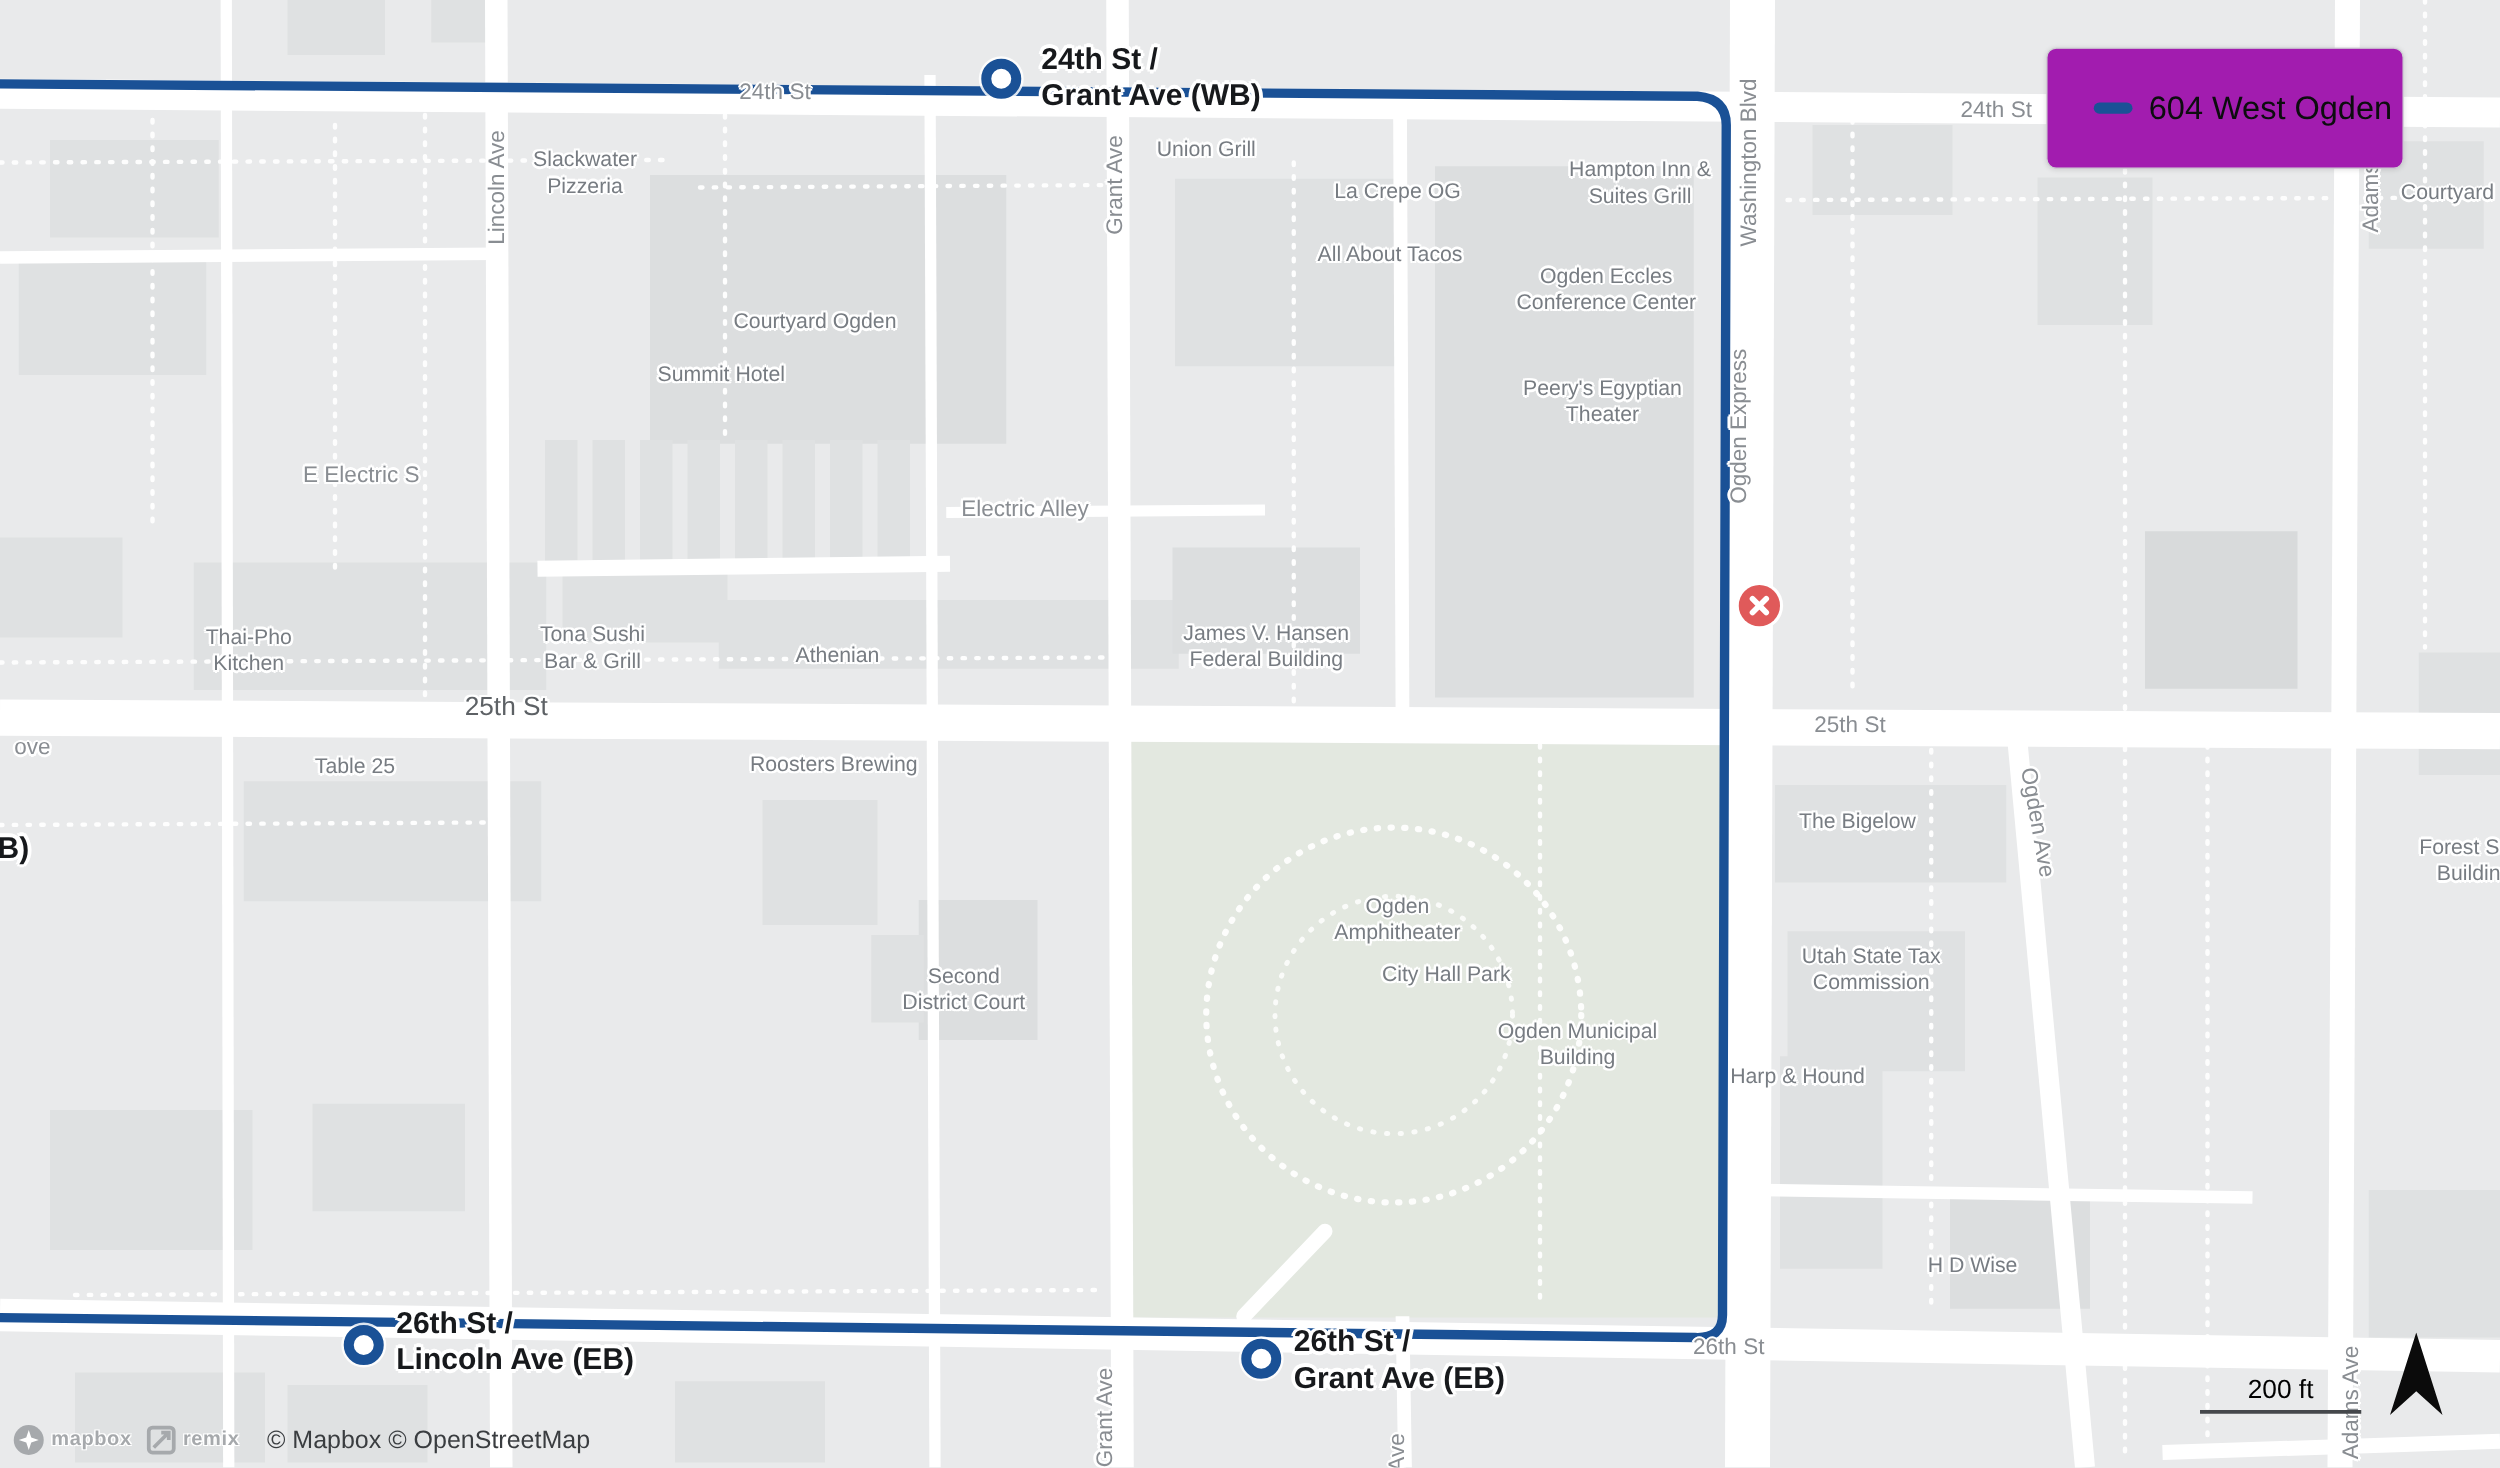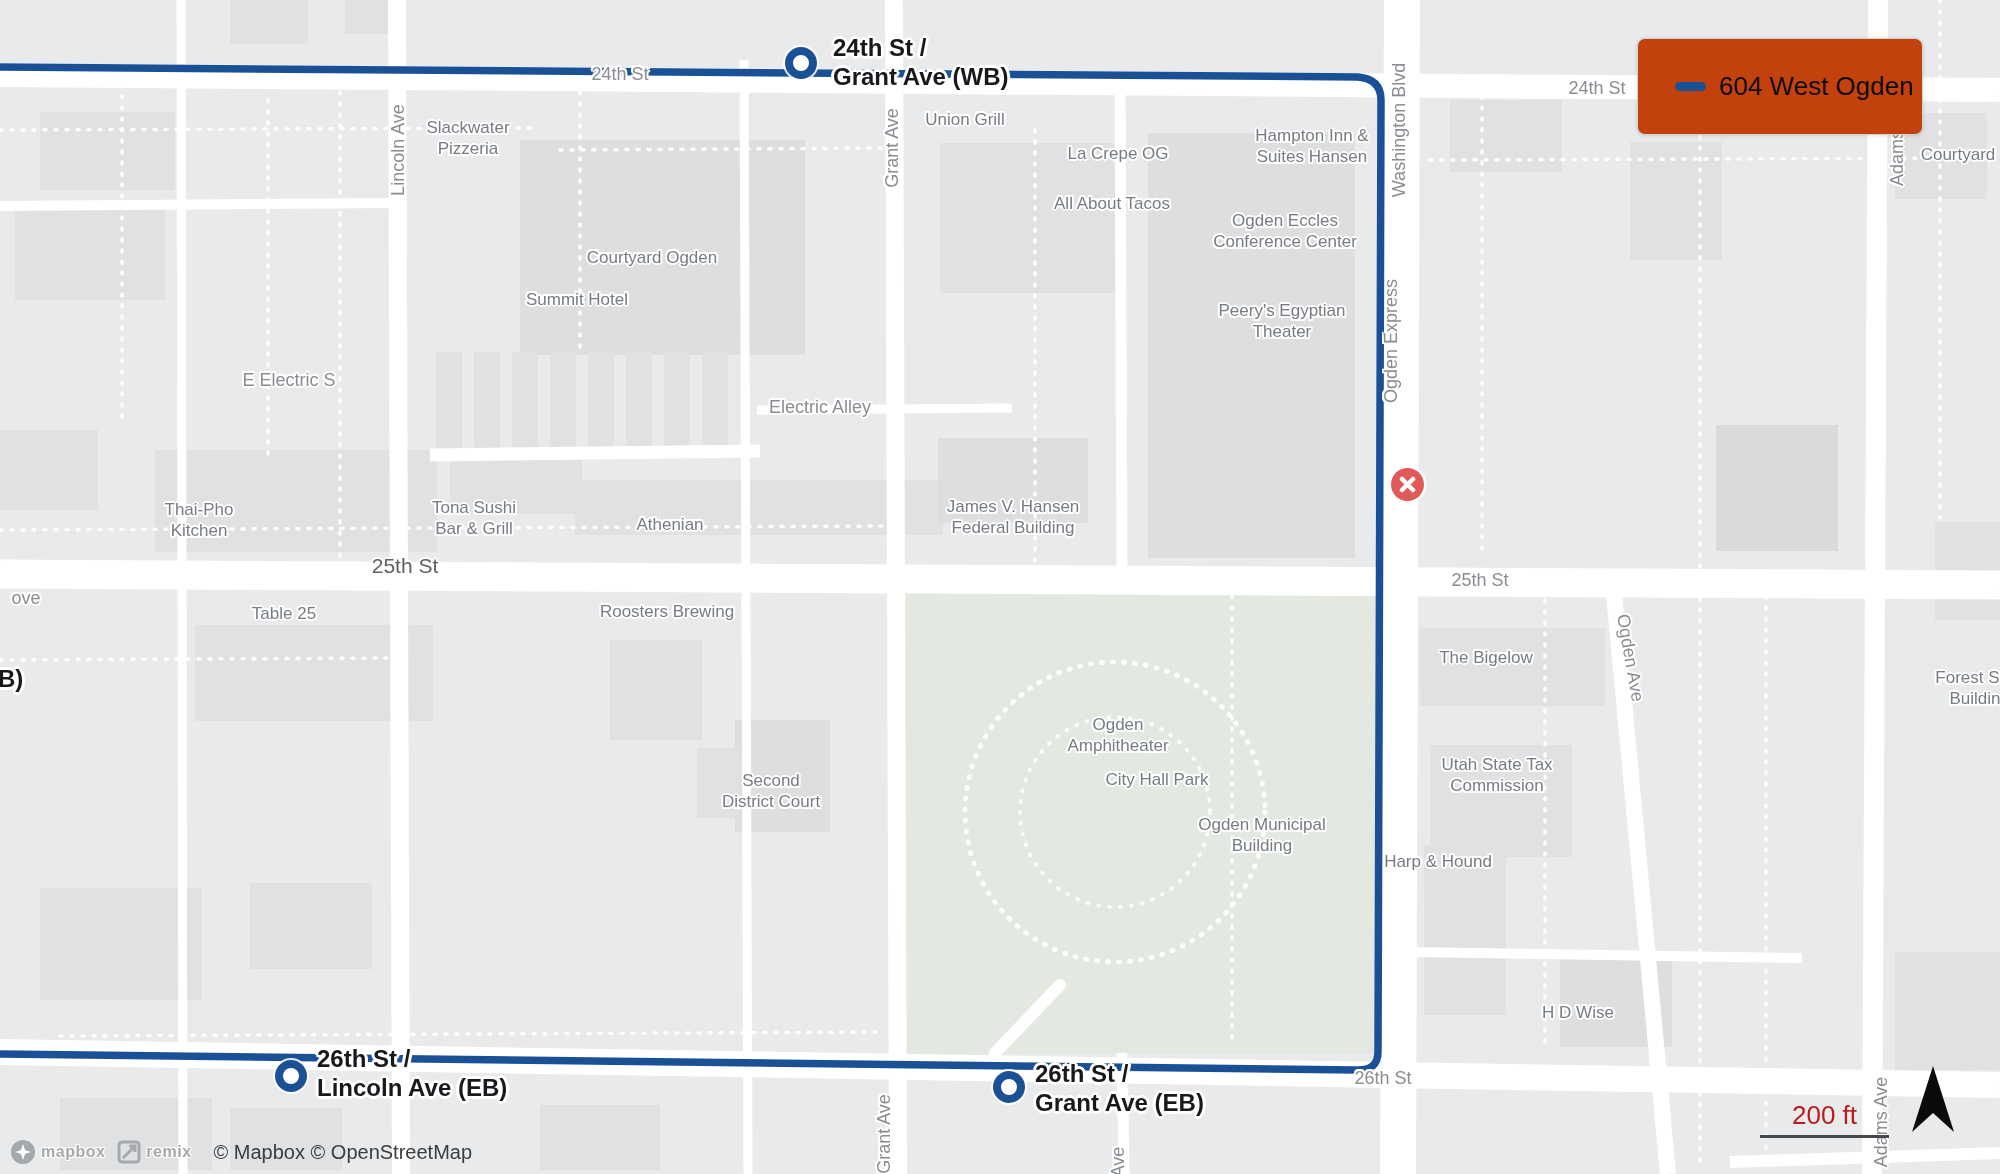--- a/index.html
+++ b/index.html
@@ -41,30 +41,30 @@
   }
   .stop-x{
     position:absolute;width:33px;height:33px;margin:-16.5px 0 0 -16.5px;border-radius:50%;
     background:#e05a5a;box-shadow:0 0 0 2.5px #fff;
     display:flex;align-items:center;justify-content:center;pointer-events:auto;
   }
 
   
   #legend{
     position:absolute;left:1637px;top:38px;width:286px;height:97px;box-sizing:border-box;
-    background:#c2410c;border:1.5px solid #cfd1d3;border-radius:8px;
+    background:#a21caf;border:1.5px solid #cfd1d3;border-radius:8px;
     box-shadow:0 1px 4px rgba(0,0,0,.12);
     display:flex;align-items:center;padding-left:37px;
   }
   #legend .swatch{width:31px;height:9px;border-radius:5px;background:var(--route);margin-right:13px;flex:none;}
   #legend .legend-text{font-size:26px;color:#0c0d0e;}
 
   
   #scalebar{position:absolute;left:1760px;top:1100px;width:129px;text-align:center;}
-  #scalebar .lbl{font-size:26px;color:#b91c1c;margin-bottom:4px;}
+  #scalebar .lbl{font-size:21px;color:#000000;margin-bottom:4px;}
   #scalebar .bar{height:0;border-bottom:3px solid #45484c;}
 
   
   #north{position:absolute;left:1905px;top:1066px;width:56px;height:68px;}
 
   
   #attribution{
     position:absolute;left:10px;top:1138px;height:28px;
     display:flex;align-items:center;gap:12px;
   }
@@ -212,21 +212,21 @@
         <div>Union Grill</div>
       </div>
       <div class="poi-label" style="left: 1118px; top: 153px;">
         <div>La Crepe OG</div>
       </div>
       <div class="poi-label" style="left: 1112px; top: 203px;">
         <div>All About Tacos</div>
       </div>
       <div class="poi-label" style="left: 1312px; top: 146px;">
         <div>Hampton Inn &amp;</div>
-        <div>Suites Hansen</div>
+        <div>Suites Grill</div>
       </div>
       <div class="poi-label" style="left: 1285px; top: 231px;">
         <div>Ogden Eccles</div>
         <div>Conference Center</div>
       </div>
       <div class="poi-label" style="left: 1282px; top: 321px;">
         <div>Peery's Egyptian</div>
         <div>Theater</div>
       </div>
       <div class="poi-label" style="left: 199px; top: 520px;">

